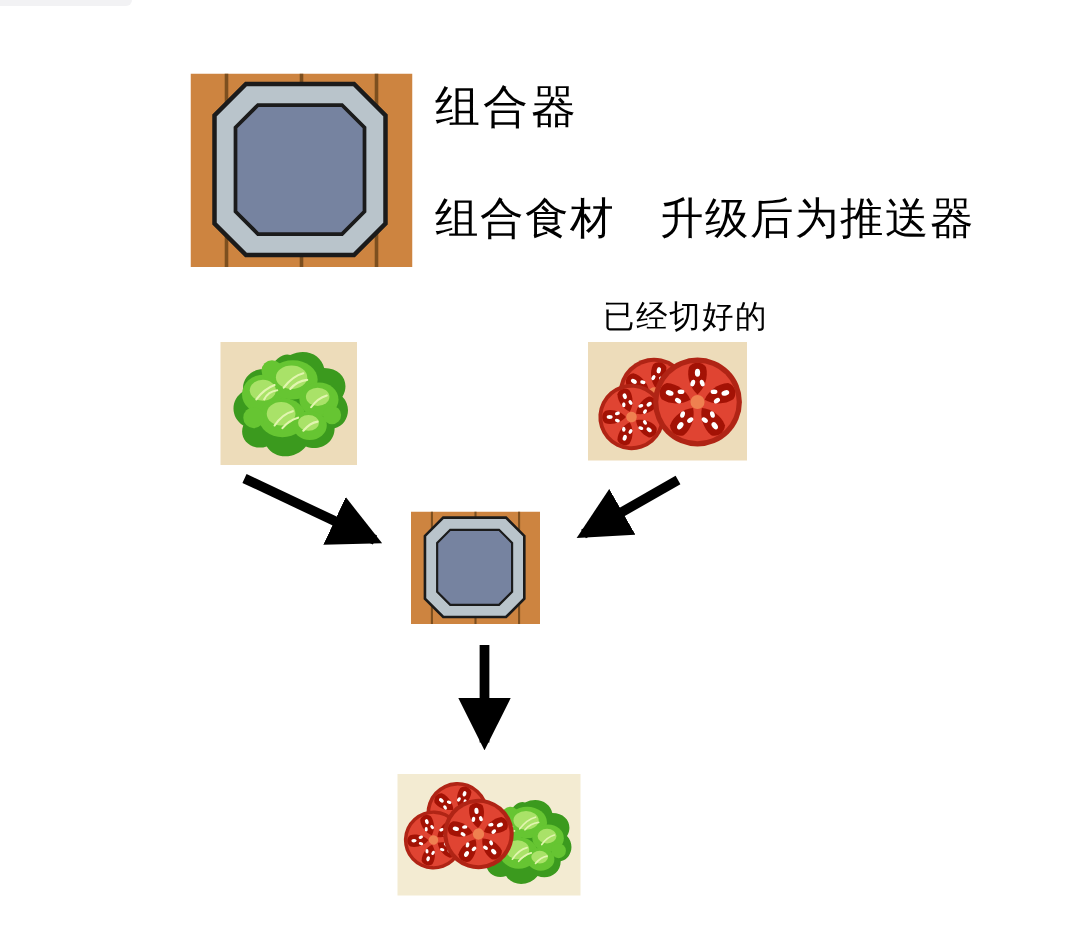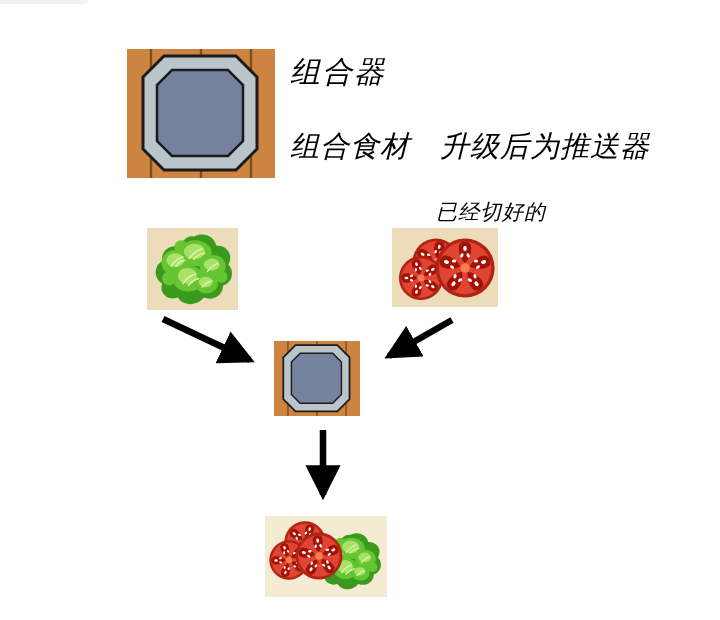--- a/index.html
+++ b/index.html
@@ -7,27 +7,27 @@
     --wood:#cd8440; --wood-line:#7c4f1f;
     --oct-outer:#b9c4cb; --oct-inner:#7683a0; --outline:#1b1b1b;
     --tile-tan:#eddcba; --tile-cream:#f3ebd2;
     --lettuce-dark:#3b9a1e; --lettuce-mid:#66c532; --lettuce-light:#a9e268; --lettuce-vein:#e2f5b0;
     --tomato-rim:#b02415; --tomato-red:#e04432; --tomato-wedge:#a31205; --tomato-center:#ef8050; --tomato-seed:#ffffff;
     --arrow:#000000;
   }
   *{margin:0;padding:0;box-sizing:border-box;}
   html,body{background:#fff;}
   body{font-family:"Liberation Sans","DejaVu Sans",sans-serif;color:var(--ink);}
-  .canvas{position:relative;width:720px;height:620px;background:var(--bg);overflow:hidden;font-style:italic;}
+  .canvas{position:relative;width:720px;height:620px;background:var(--bg);overflow:hidden;}
   .abs{position:absolute;}
   .tile{position:absolute;display:block;}
   .tile svg{display:block;width:100%;height:100%;}
   .page-title{left:290px;top:56px;font-size:30px;line-height:32px;letter-spacing:2px;}
   .subtitle{left:290px;top:131px;font-size:29px;line-height:31px;letter-spacing:1px;white-space:nowrap;text-align:right;}
-  .tomato-note{left:402px;top:200px;font-size:21px;line-height:24px;letter-spacing:1px;margin-left:34px;}
+  .tomato-note{left:402px;top:200px;font-size:21px;line-height:24px;letter-spacing:1px;}
   .auto-label{left:340px;top:427px;font-size:20px;line-height:23px;letter-spacing:1px;}
   .combiner-large{left:127px;top:49px;width:148px;height:129px;}
   .combiner-small{left:274px;top:341px;width:86px;height:75px;}
   .lettuce-tile{left:147px;top:228px;width:91px;height:82px;background:var(--tile-tan);}
   .tomato-tile{left:392px;top:228px;width:106px;height:79px;background:var(--tile-tan);}
   .result-tile{left:265px;top:516px;width:122px;height:81px;background:var(--tile-cream);}
   .arrows{left:0;top:0;width:720px;height:620px;pointer-events:none;}
   .corner-artifact{left:0;top:0;width:88px;height:4px;background:#f2f2f4;border-radius:0 0 4px 0;}
   .hidden-defs{position:absolute;width:0;height:0;overflow:hidden;}
 </style>

